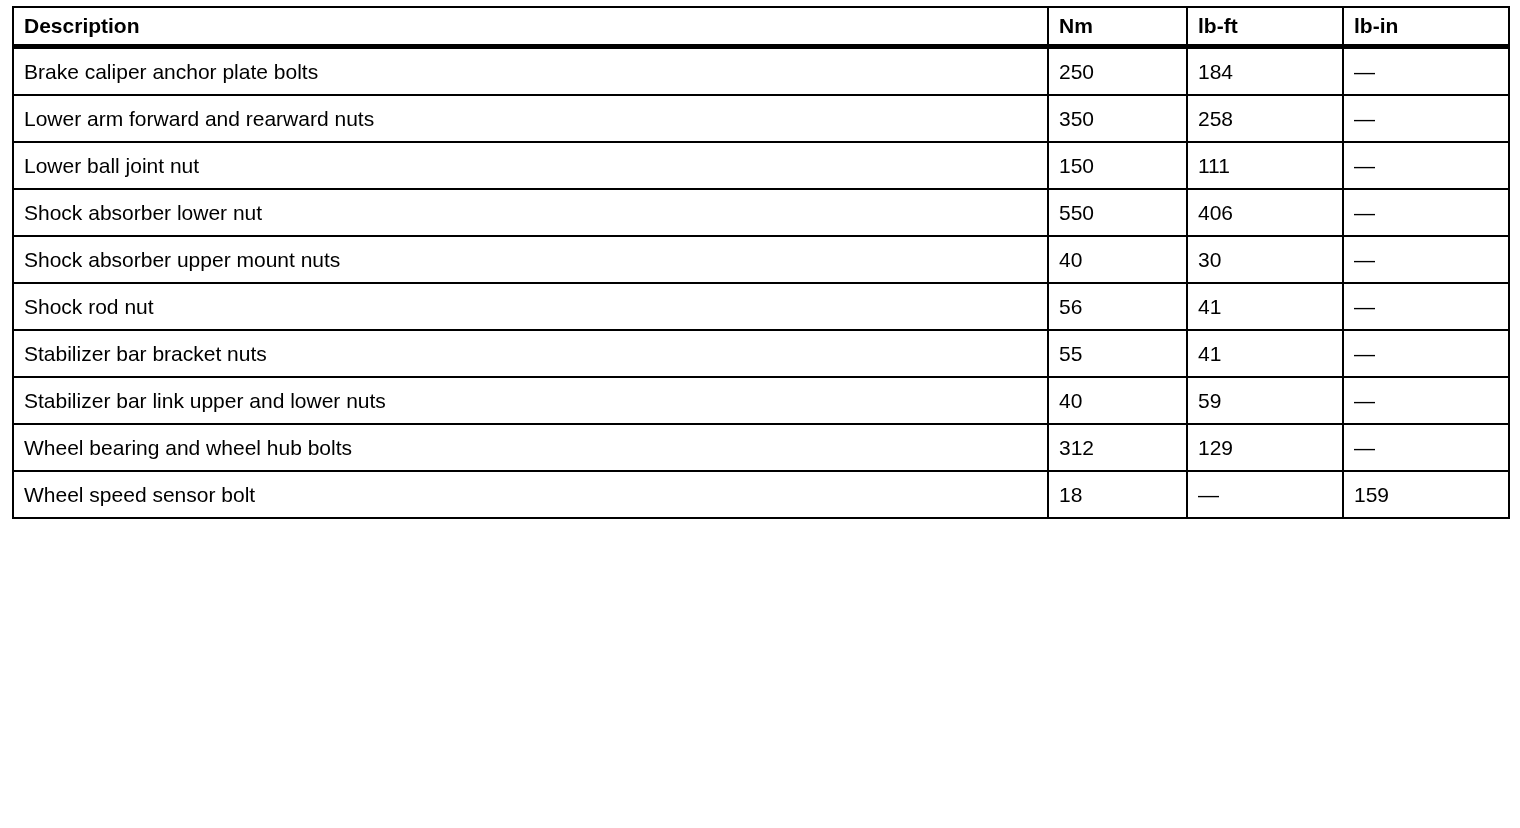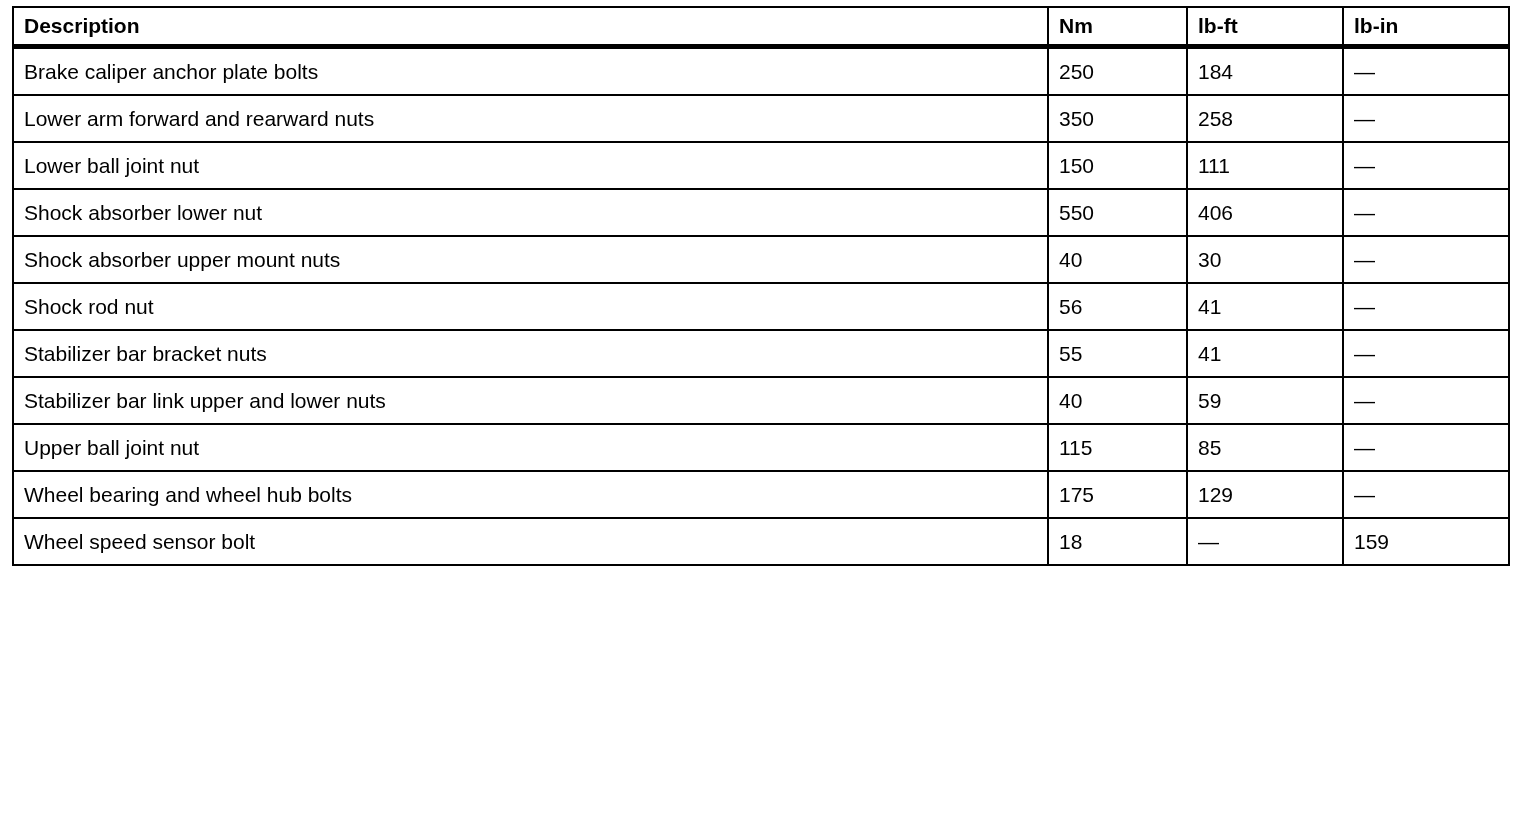--- a/index.html
+++ b/index.html
@@ -125,30 +125,24 @@
 
   <tr>
     <td>Stabilizer bar link upper and lower nuts</td>
     <td>40</td>
     <td>59</td>
     <td>—</td>
   </tr>
 
 
 
-  <tr>
-    <td>Upper ball joint nut</td>
-    <td>115</td>
-    <td>85</td>
-    <td>—</td>
-  </tr>
 
   <tr>
     <td>Wheel bearing and wheel hub bolts</td>
-    <td>175</td>
+    <td>312</td>
     <td>129</td>
     <td>—</td>
   </tr>
 
   <tr>
     <td>Wheel speed sensor bolt</td>
     <td>18</td>
     <td>—</td>
     <td>159</td>
   </tr>

